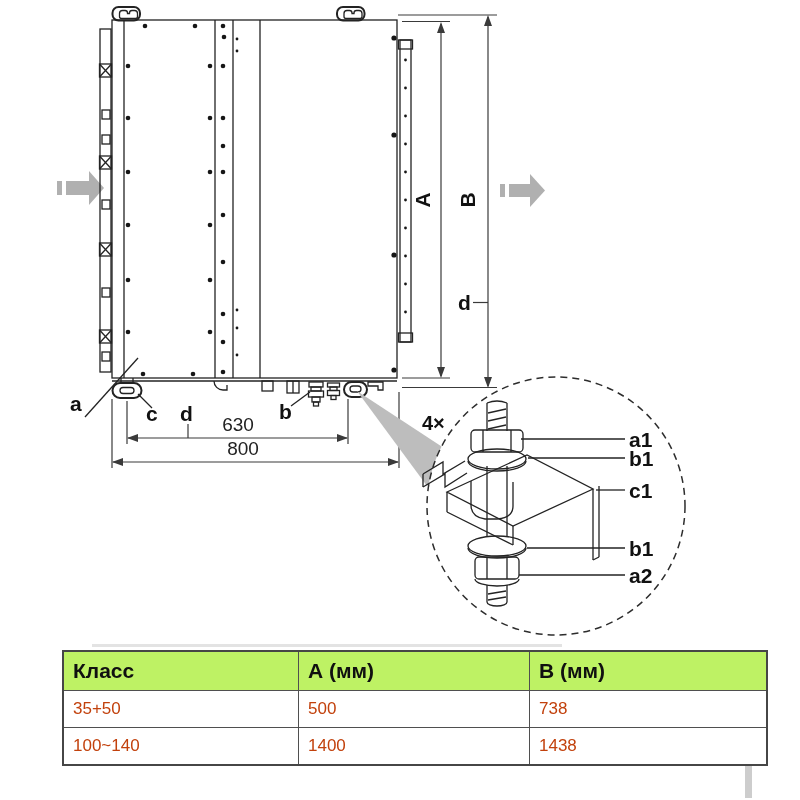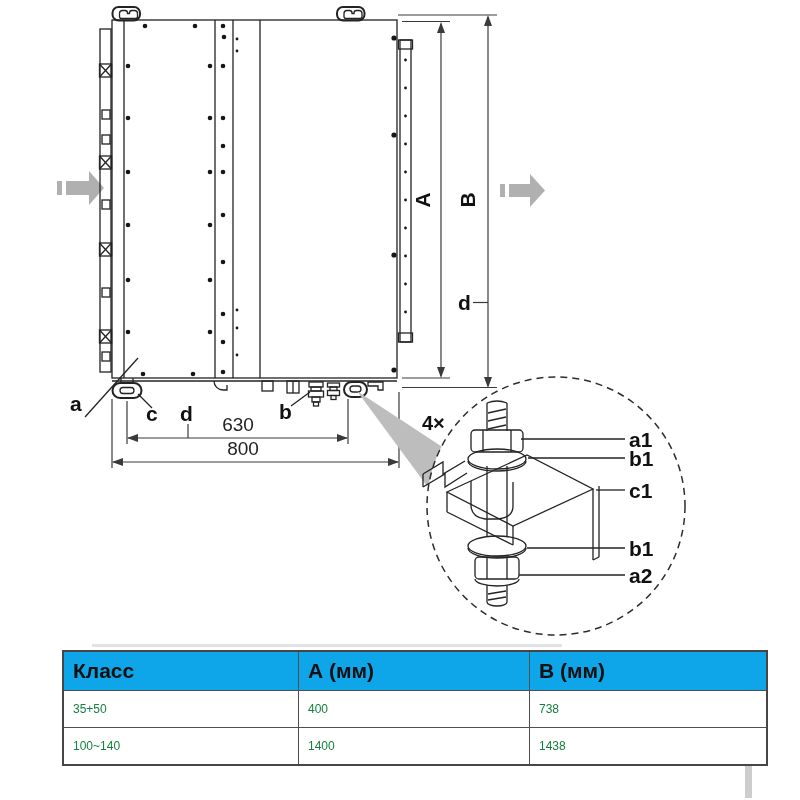--- a/index.html
+++ b/index.html
@@ -7,23 +7,23 @@
   svg{position:absolute;top:0;left:0;}
   .ln{stroke:#232323;stroke-width:1.3;fill:none;}
   .ln2{stroke:#232323;stroke-width:2;fill:none;}
   .dim{stroke:#3a3a3a;stroke-width:1.2;fill:none;}
   .arr{fill:#3a3a3a;stroke:none;}
   .dot{fill:#161616;stroke:none;}
   .dimtxt{font-family:"Liberation Sans",sans-serif;font-size:19px;fill:#222;}
   .lbl{font-family:"Liberation Sans",sans-serif;font-size:21px;font-weight:bold;fill:#111;}
   .lbl2{font-family:"Liberation Sans",sans-serif;font-size:20px;font-weight:bold;fill:#111;}
   .dim-table{position:absolute;left:62px;top:650px;border-collapse:collapse;table-layout:fixed;}
-  .dim-table td{border:1.6px solid #4f4f4f;padding:0 0 0 9px;font-size:12px;color:#15803d;
+  .dim-table td{border:1.6px solid #4f4f4f;padding:0 0 0 9px;font-size:17px;color:#c2410c;
     height:36px;background:#fff;vertical-align:middle;}
-  .dim-table tr.hdr td{background:#0ea5e9;font-weight:bold;font-size:21px;color:#101010;height:38px;}
+  .dim-table tr.hdr td{background:#bef264;font-weight:bold;font-size:21px;color:#101010;height:38px;}
   .dim-table{border:2px solid #464646;}
   .scan-strip{position:absolute;left:745px;top:650px;width:7px;height:148px;background:#cdcdcd;}
   .scan-sliver{position:absolute;left:92px;top:644px;width:470px;height:3px;background:#e3e3e3;}
 </style>
 </head>
 <body>
 
 <svg width="800" height="645" viewBox="0 0 800 645">
 
   <g fill="#b0b0b0">
@@ -288,21 +288,21 @@
 
 <table class="dim-table">
   <tbody>
     <tr class="hdr">
       <td style="width:225px">Класс</td>
       <td style="width:221px">А (мм)</td>
       <td style="width:227px">В (мм)</td>
     </tr>
     <tr>
       <td>35+50</td>
-      <td>400</td>
+      <td>500</td>
       <td>738</td>
     </tr>
     <tr>
       <td>100~140</td>
       <td>1400</td>
       <td>1438</td>
     </tr>
   </tbody>
 </table>
 

